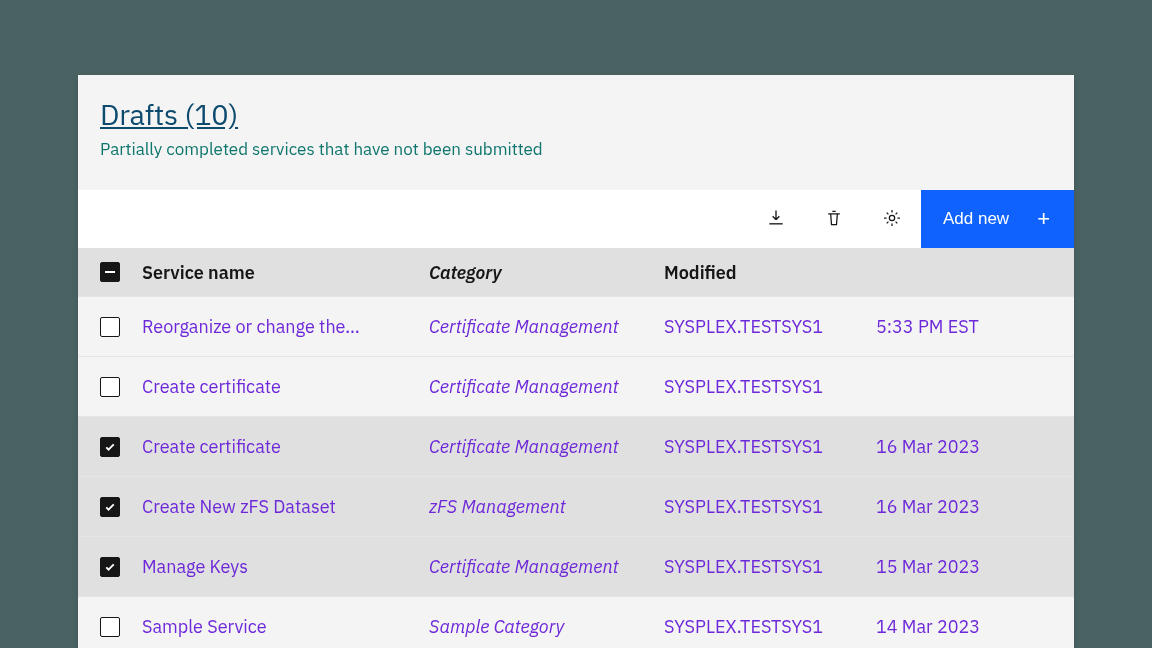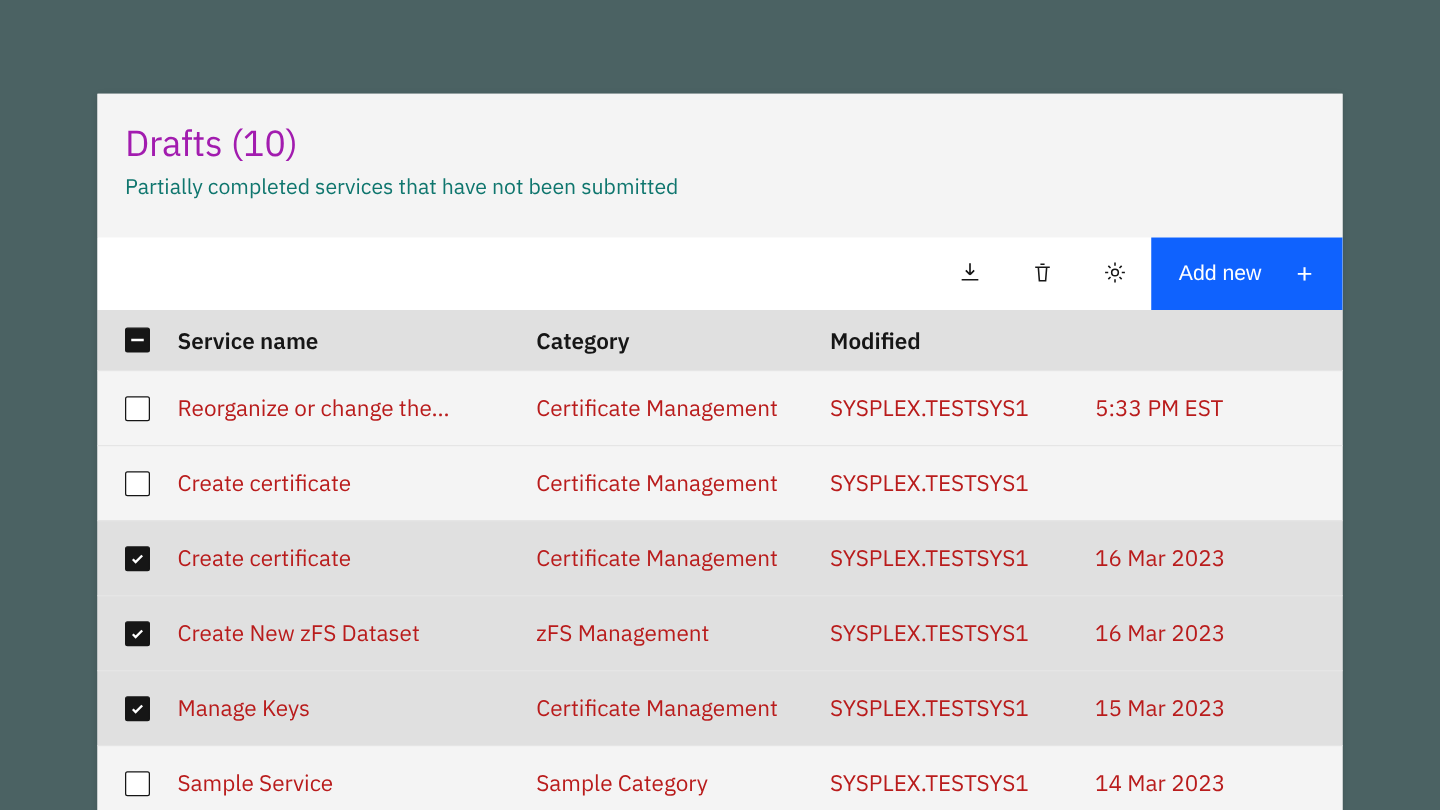--- a/index.html
+++ b/index.html
@@ -17,22 +17,23 @@
     background: #f4f4f4;
     box-shadow: 0 2px 6px rgba(0,0,0,.15);
   }
   .header {
     padding: 20px 22px 30px 22px;
     background: #f4f4f4;
   }
   .title {
     font-size: 29px;
     font-weight: 400;
-    color: #a21caf;
+    color: #0c4a6e;
     letter-spacing: -0.2px;
+    text-decoration: underline;
   }
   .subtitle {
     font-size: 17px;
     font-weight: 400;
     color: #0f766e;
     margin-top: 5px;
   }
   .toolbar {
     display: flex;
     justify-content: flex-end;
@@ -69,31 +70,31 @@
     display: flex;
     align-items: center;
     height: 48px;
     background: #e0e0e0;
     font-weight: 600;
     font-size: 18px;
     color: #161616;
   }
   .col-check { width: 64px; display: flex; align-items: center; justify-content: center; }
   .col-name { width: 287px; padding-right: 12px; }
-  .col-cat { width: 235px; padding-right: 12px; }
+  .col-cat { width: 235px; padding-right: 12px; font-style: italic; }
   .col-sys { width: 212px; padding-right: 12px; }
   .col-mod { flex: 1; }
 
   .row {
     display: flex;
     align-items: center;
     height: 60px;
     border-top: 1px solid #e5e5e5;
     font-size: 18px;
-    color: #b91c1c;
+    color: #6d28d9;
     background: #f4f4f4;
   }
   .row.selected { background: #e0e0e0; }
 
   .cbox {
     width: 20px; height: 20px;
     border: 1.5px solid #161616;
     border-radius: 2px;
     display: inline-flex;
     align-items: center;

